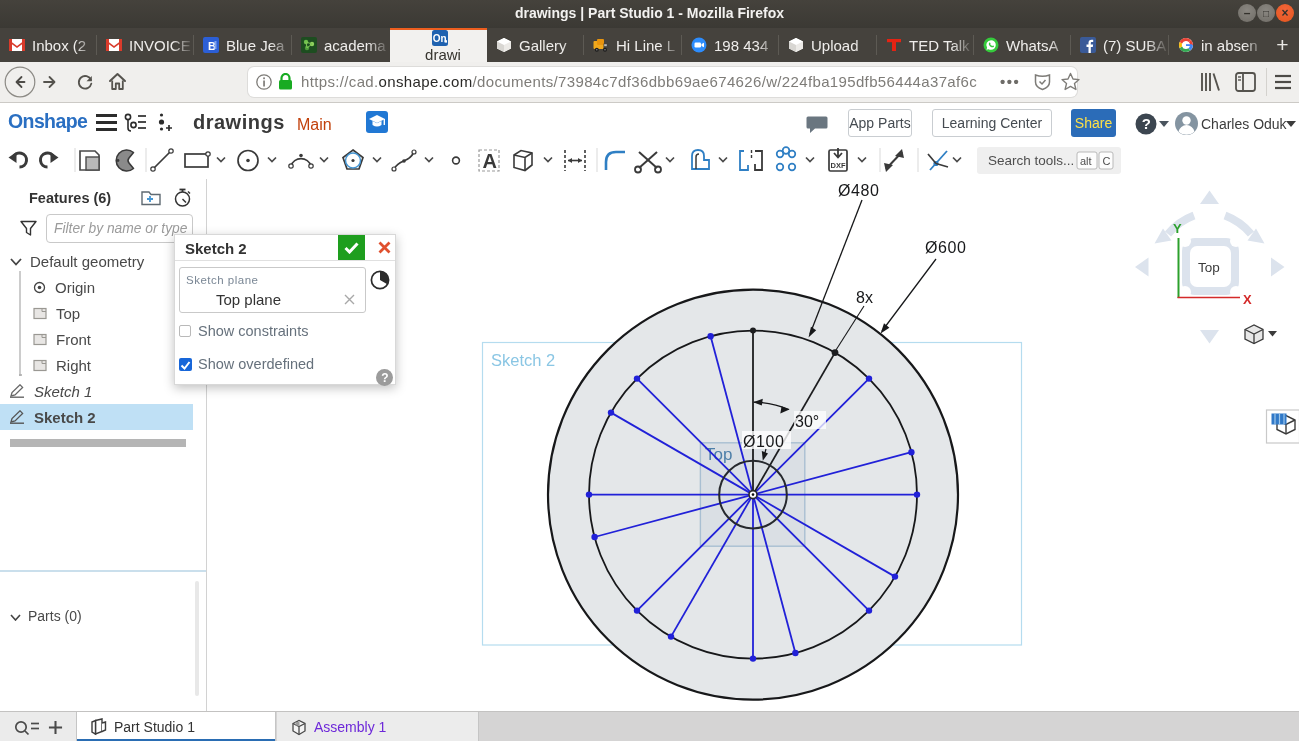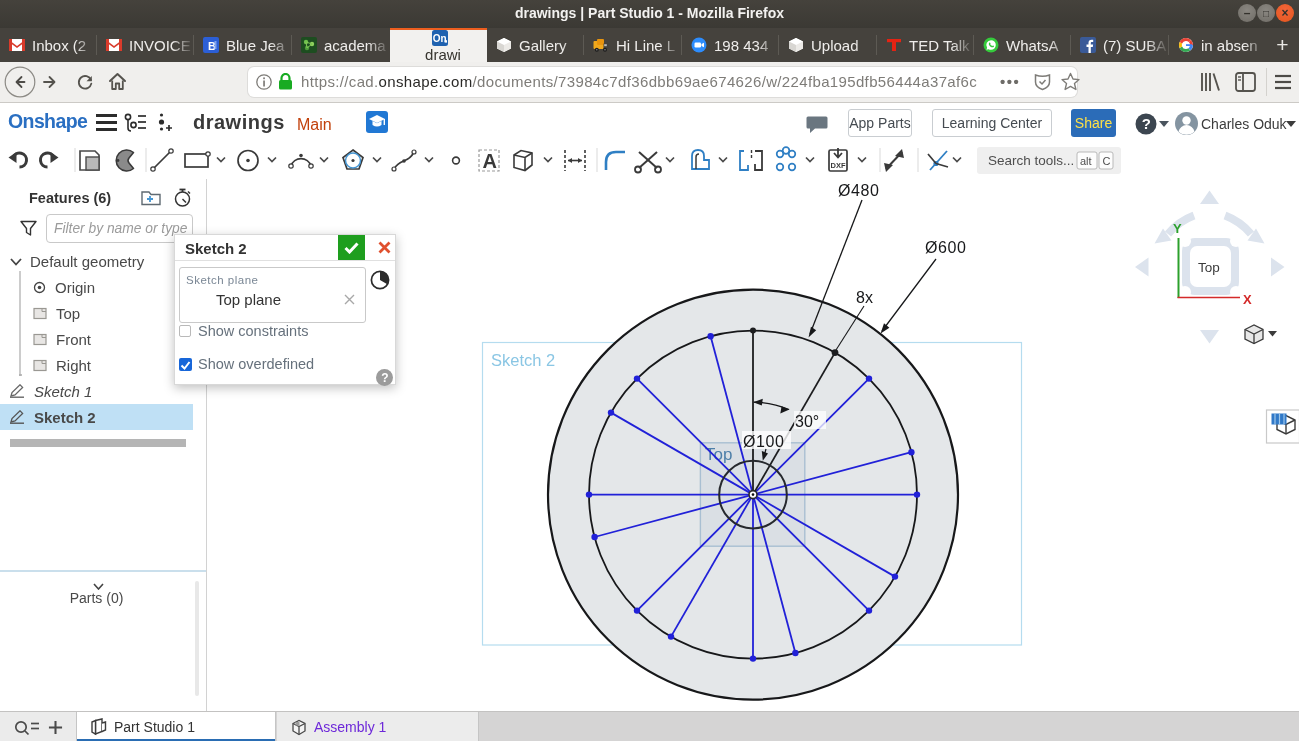--- a/index.html
+++ b/index.html
@@ -595,21 +595,21 @@
   <div class="prow" style="top:199px;font-style:italic;"><svg style="margin:0 9px 0 9px;" width="16" height="14" viewBox="0 0 16 14">
         <path d="M2 12 L3 8.5 L11 0.8 L13.6 3.4 L6 11 Z" fill="none" stroke="#666" stroke-width="1.3"></path>
         <line x1="1" y1="13.2" x2="15" y2="13.2" stroke="#666" stroke-width="1.4"></line>
       </svg>Sketch 1</div>
   <div class="prow" style="top:225px; width:193px; background:#bfe0f5; font-weight:bold;"><svg style="margin:0 9px 0 9px;" width="16" height="14" viewBox="0 0 16 14">
         <path d="M2 12 L3 8.5 L11 0.8 L13.6 3.4 L6 11 Z" fill="none" stroke="#555" stroke-width="1.3"></path>
         <line x1="1" y1="13.2" x2="15" y2="13.2" stroke="#555" stroke-width="1.4"></line>
       </svg>Sketch 2</div>
   <div style="position:absolute; left:10px; top:260px; width:176px; height:8px; background:#b5b5b5;"></div>
   <div style="position:absolute; left:0; top:391px; width:206px; height:2px; background:#cadfec;"></div>
-  <div class="prow" style="top:402px;flex-direction:column;">
+  <div class="prow" style="top:424px;">
       <svg style="margin:2px 7px 0 10px;" width="11" height="7" viewBox="0 0 11 7">
         <path d="M1 1 L5.5 6 L10 1" fill="none" stroke="#444" stroke-width="1.6"></path>
       </svg>
       <span style="font-size:14px;">Parts (0)</span>
     </div>
   <div style="position:absolute; left:195px; top:402px; width:4px; height:115px; background:#e8e8e8; border-radius:3px;"></div>
 </div>
 
 <div id="dialog">
   <div style="position:absolute; left:10px; top:5px; font-size:15px; font-weight:bold; color:#333;">Sketch 2</div>
@@ -617,21 +617,21 @@
   <div style="position:absolute; left:163px; top:0; width:27px; height:25px; background:#1e9e1e; display:flex; align-items:center; justify-content:center;">
     <svg width="15" height="12" viewBox="0 0 15 12">
         <path d="M1.5 6 L5.5 10 L13.5 1.5" fill="none" stroke="#fff" stroke-width="3"></path>
       </svg>
   </div>
   <div style="position:absolute; left:196px; top:0; width:26px; height:25px; display:flex; align-items:center; justify-content:center;">
     <svg width="13" height="13" viewBox="0 0 13 13">
         <path d="M1.5 1.5 L11.5 11.5 M11.5 1.5 L1.5 11.5" stroke="#e0502e" stroke-width="2.8"></path>
       </svg>
   </div>
-  <div style="position:absolute; left:4px; top:32px; width:187px; height:56px; border:1px solid #c9c9c9; border-radius:3px;">
+  <div style="position:absolute; left:4px; top:32px; width:187px; height:46px; border:1px solid #c9c9c9; border-radius:3px;">
     <div style="position:absolute; left:6px; top:6px; font-size:11.5px; color:#7a8795; letter-spacing:0.5px;">Sketch plane</div>
     <div style="position:absolute; left:8px; top:23px; font-size:15px; color:#333;margin-left:28px;">Top plane</div>
     <svg style="position:absolute; right:10px; top:26px;" width="11" height="11" viewBox="0 0 11 11">
         <path d="M1 1 L10 10 M10 1 L1 10" stroke="#a8a8a8" stroke-width="1.4"></path>
       </svg>
   </div>
   <svg style="position:absolute; left:195px; top:35px;" width="20" height="20" viewBox="0 0 20 20">
     <circle cx="10" cy="10" r="8.6" fill="none" stroke="#2b2b2b" stroke-width="1.7"></circle>
     <path d="M10 10 L10 1.6 A8.4 8.4 0 0 1 17.3 14.2 Z" fill="#2b2b2b"></path>
   </svg>

